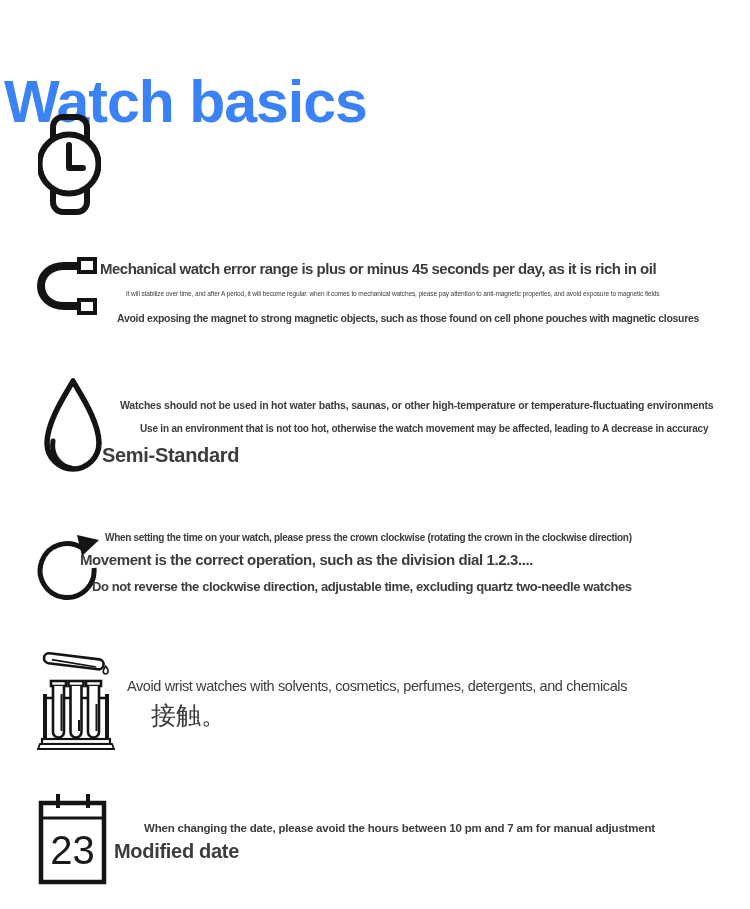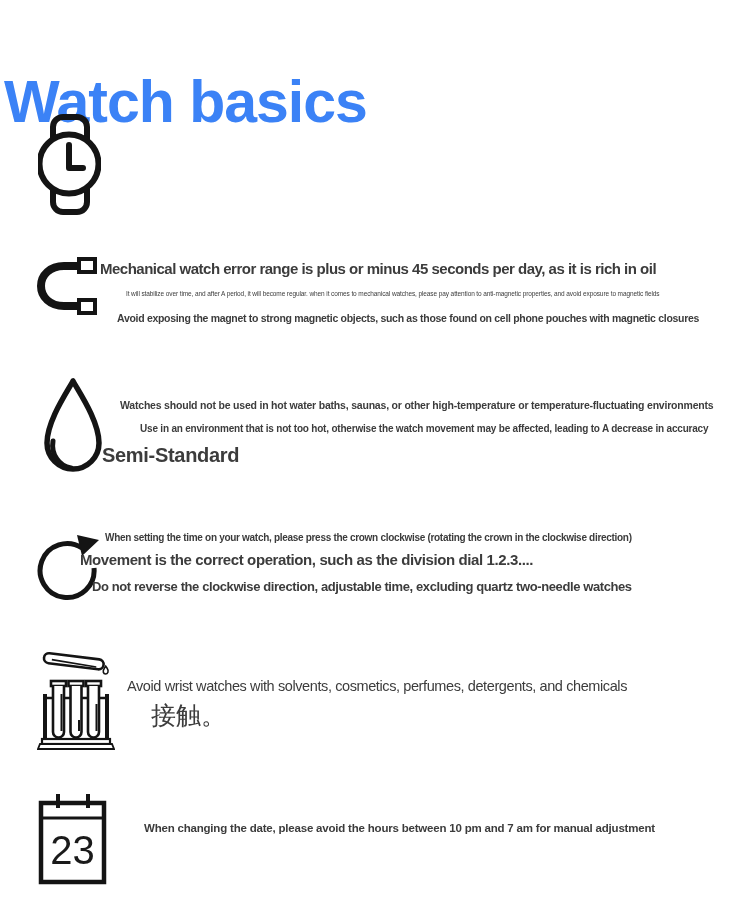--- a/index.html
+++ b/index.html
@@ -116,14 +116,15 @@
   <div class="line s5l2">接触。</div>
 
   <svg class="icon" style="left:37px;top:791px" width="72" height="95" viewBox="0 0 72 95">
     <rect x="4" y="12" width="63" height="79" fill="none" stroke="#141414" stroke-width="4.5"></rect>
     <line x1="4" y1="27" x2="67" y2="27" stroke="#141414" stroke-width="3"></line>
     <line x1="21" y1="3" x2="21" y2="17" stroke="#141414" stroke-width="4"></line>
     <line x1="51" y1="3" x2="51" y2="17" stroke="#141414" stroke-width="4"></line>
     <text x="35.5" y="73" font-size="40" text-anchor="middle" fill="#1a1a1a" font-family="Liberation Sans, DejaVu Sans, sans-serif">23</text>
   </svg>
   <div class="line s6l1">When changing the date, please avoid the hours between 10 pm and 7 am for manual adjustment</div>
+  <div class="line s6l2">Modified date</div>
 
 </div>
 
 </body></html>

